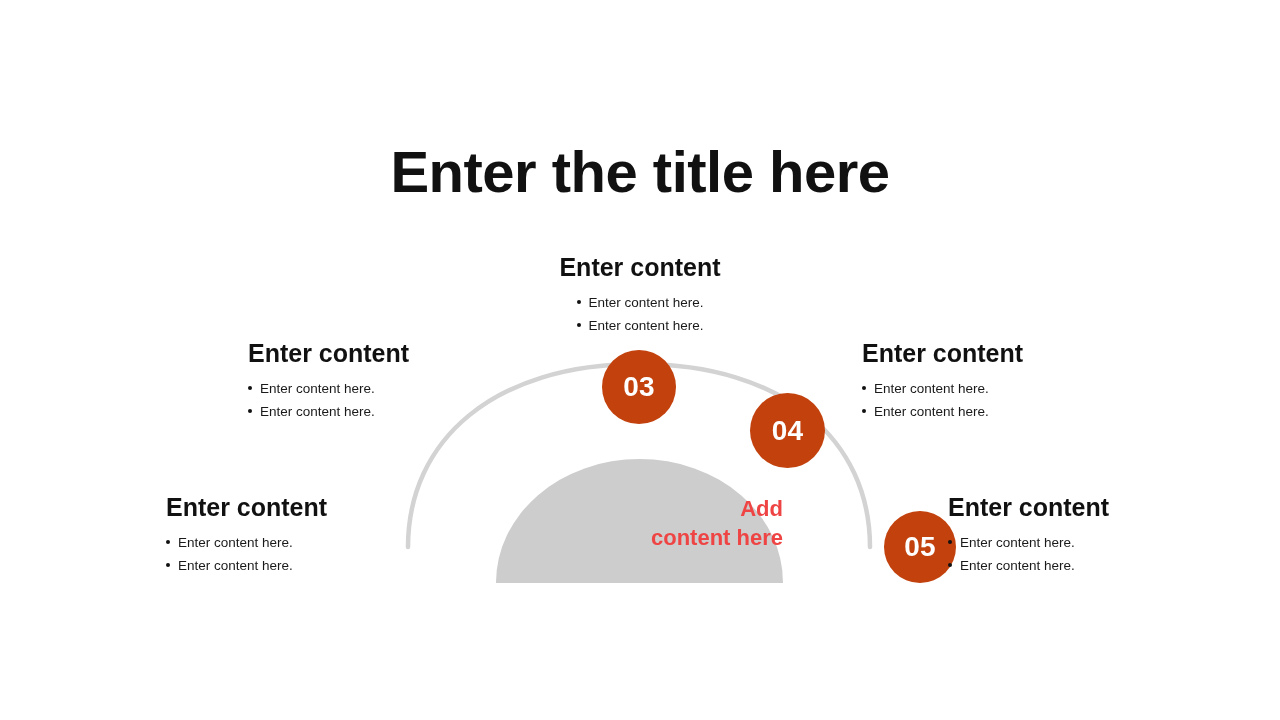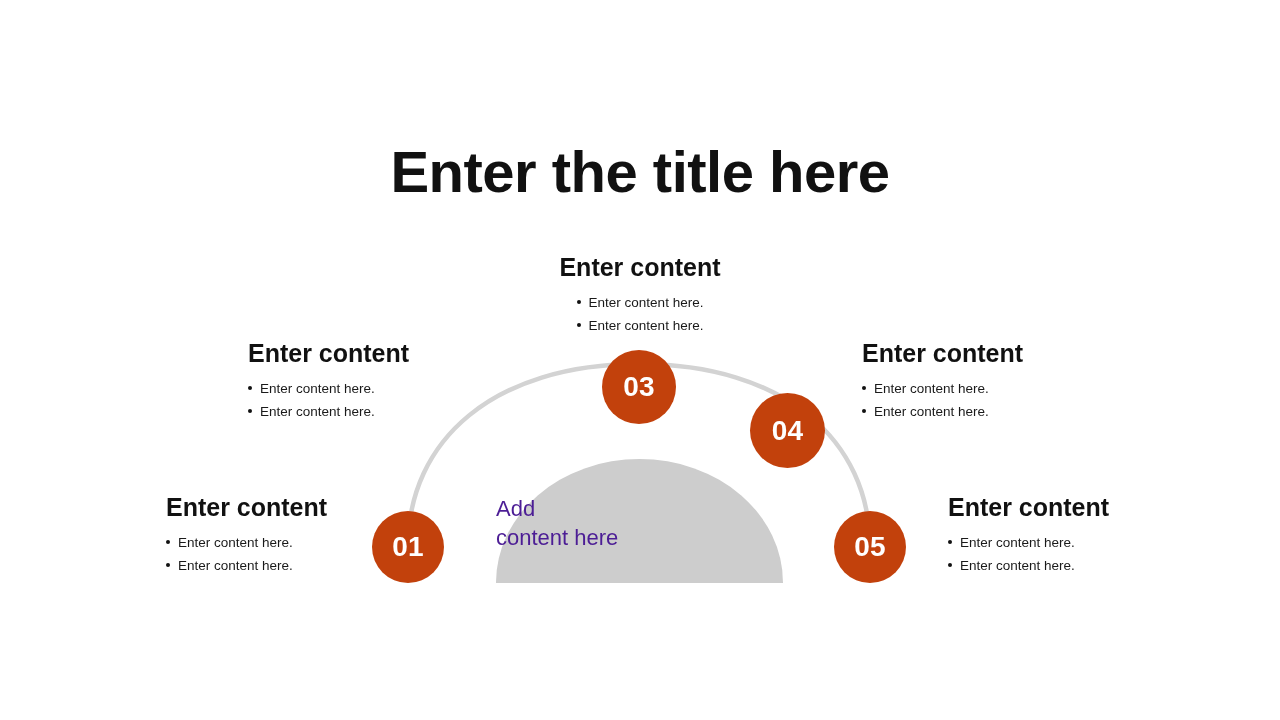--- a/index.html
+++ b/index.html
@@ -57,46 +57,46 @@
     height: 124px;
     background: #cdcdcd;
     border-top-left-radius: 144px 124px;
     border-top-right-radius: 144px 124px;
   }
   .center-dome-text {
     position: absolute;
     left: 496px;
     top: 494px;
     width: 287px;
-    text-align: left;
+    text-align: right;
     font-size: 22px;
-    font-weight: 400;
+    font-weight: 700;
     line-height: 29px;
-    color: #4c1d95;
+    color: #ef4444;
   }
   .center-dome-text span { display: block; }
 
   
   .step-circle {
     position: absolute;
     border-radius: 50%;
     background: #c2410c;
     color: #ffffff;
     display: flex;
     align-items: center;
     justify-content: center;
     font-size: 28px;
     font-weight: 700;
     letter-spacing: 0.3px;
   }
   .circle-01 { left: 372px; top: 511px; width: 72px; height: 72px; }
   .circle-02 { left: 452px; top: 393px; width: 76px; height: 76px; }
   .circle-03 { left: 602px; top: 350px; width: 74px; height: 74px; }
   .circle-04 { left: 750px; top: 393px; width: 75px; height: 75px; }
-  .circle-05 { left: 834px; top: 511px; width: 72px; height: 72px; }
+  .circle-05 { left: 884px; top: 511px; width: 72px; height: 72px; }
 
   
   .content-block {
     position: absolute;
   }
   .content-block .block-heading {
     font-size: 25px;
     font-weight: 700;
     color: #111111;
     margin: 0 0 9px 0;
@@ -143,23 +143,20 @@
   <svg id="diagram-svg" viewBox="0 0 1280 720" xmlns="http://www.w3.org/2000/svg">
     <path d="M 408 547 C 408 440 494 364 639 364 C 784 364 870 440 870 547" fill="none" stroke="#d3d3d3" stroke-width="4.5" stroke-linecap="round"></path>
   </svg>
 
   <div class="center-dome"></div>
   <div class="center-dome-text">
     <span>Add</span>
     <span>content here</span>
   </div>
 
-  <div class="step-circle circle-01">
-    <span>01</span>
-  </div>
   <div class="step-circle circle-03">
     <span>03</span>
   </div>
   <div class="step-circle circle-04">
     <span>04</span>
   </div>
   <div class="step-circle circle-05">
     <span>05</span>
   </div>
 

